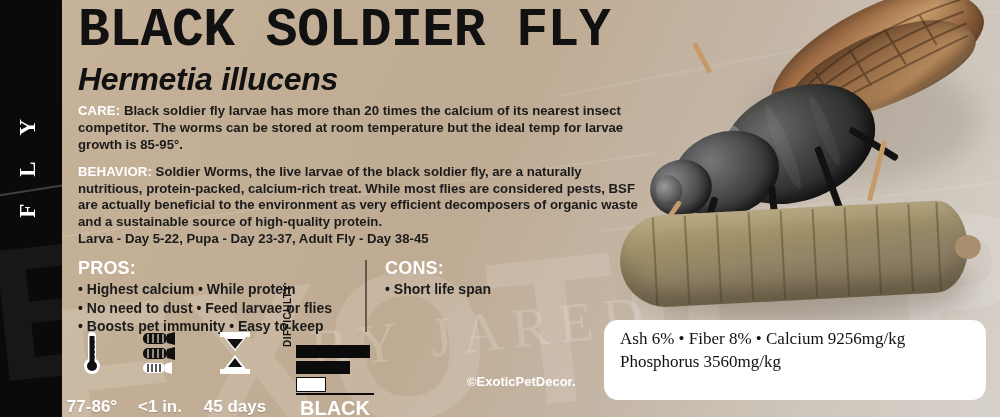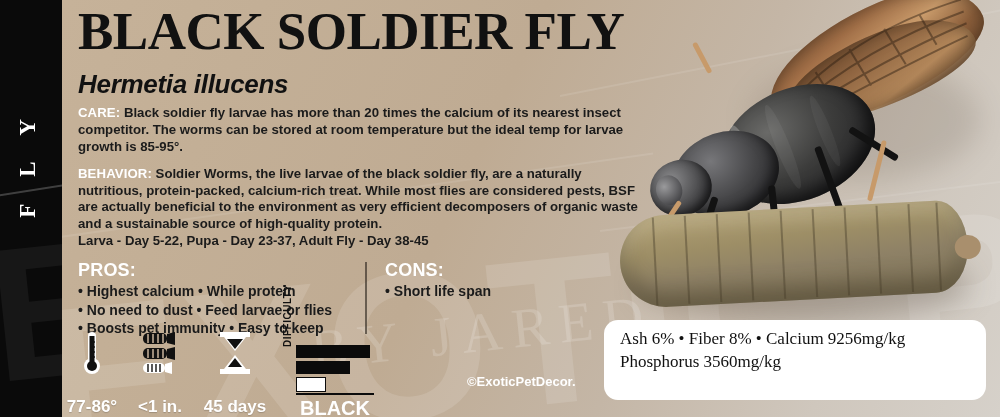--- a/index.html
+++ b/index.html
@@ -37,24 +37,24 @@
                   color:rgba(255,255,255,.055);line-height:1;transform:rotate(-6deg);}
   #sidebar .barstreak{position:absolute;left:-20px;top:188px;width:120px;height:2px;
                       background:rgba(255,255,255,.22);transform:rotate(-9deg);}
   #vert-word{position:absolute;left:-52px;top:150px;width:160px;text-align:center;
              transform:rotate(-90deg);color:#ffffff;
              font-family:"Liberation Serif",serif;font-weight:bold;
              font-size:23px;letter-spacing:11px;}
 
   
   #content{position:absolute;left:78px;top:0;width:580px;height:417px;}
-  #title{font-family:Liberation Serif, serif;font-weight:bold;color:#111;
+  #title{font-family:Liberation Mono, monospace;font-weight:bold;color:#111;
          font-size:53px;line-height:.95;letter-spacing:-.5px;margin-top:6px;}
   #subtitle{font-family:"Liberation Sans",sans-serif;font-style:italic;font-weight:bold;
-            color:#111;font-size:26px;line-height:1;margin-top:15px;letter-spacing:-.3px;}
+            color:#111;font-size:32px;line-height:1;margin-top:7px;letter-spacing:-.3px;}
   .para{margin-top:8px;font-size:13.2px;line-height:1.26;color:#1b1b1b;
         font-weight:600;max-width:565px;}
   .para .lead{color:#ffffff;font-weight:bold;letter-spacing:.1px;}
   .para.behavior{margin-top:11px;}
   .lifecycle{font-size:13.2px;line-height:1.26;color:#1b1b1b;font-weight:600;}
 
   
   #proscons{display:flex;margin-top:11px;position:relative;}
   #pros{width:285px;}
   #cons{padding-left:22px;}

